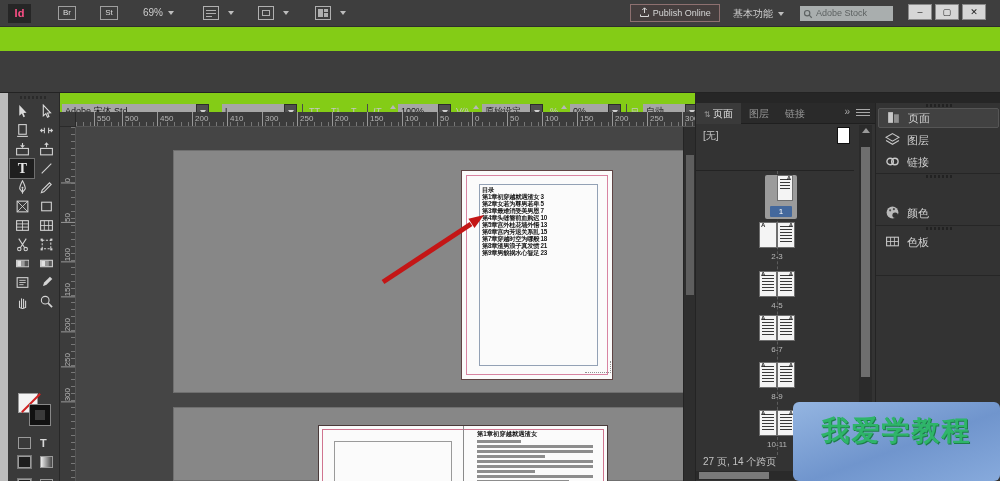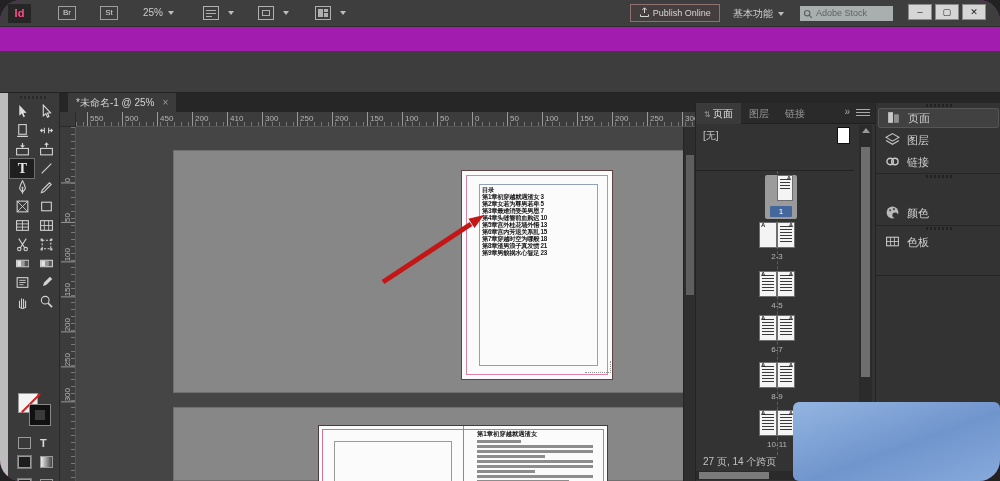--- a/index.html
+++ b/index.html
@@ -1,18 +1,18 @@
 <!DOCTYPE html>
 <html><head>
 <meta charset="utf-8">
 <style>
   * { margin:0; padding:0; box-sizing:border-box; }
   html,body { background:#222; }
   body { font-family:"Liberation Sans", sans-serif; }
-  #stage { position:relative; width:1000px; height:481px; overflow:hidden; background:#a21caf;border-radius:21px; }
+  #stage { position:relative; width:1000px; height:481px; overflow:hidden; background:#84cc16; }
   .abs { position:absolute; }
 
   
   #titlebar { left:0; top:0; width:1000px; height:27px; background:#3e3e3e; border-bottom:1px solid #2e2e2e; }
   #app-logo { left:8px; top:4px; width:23px; height:19px; background:#262626; color:#ff4f87; font-weight:bold; font-size:11px; text-align:center; line-height:19px; }
   .tb-sqbtn { top:6px; width:18px; height:14px; border:1px solid #9f9f9f; color:#dcdcdc; font-size:8px; text-align:center; line-height:12px; }
   #zoom-level { left:143px; top:7px; color:#cccccc; font-size:10px; }
   .caret { display:inline-block; width:0; height:0; border-left:3.5px solid transparent; border-right:3.5px solid transparent; border-top:4px solid #bdbdbd; margin-left:5px; vertical-align:middle; }
   .tb-viewicon { top:6px; width:16px; height:14px; border:1px solid #b0b0b0; }
   .tb-viewicon i { position:absolute; background:#b0b0b0; }
@@ -135,21 +135,21 @@
 </style>
 </head>
 <body>
 
 <div id="stage">
 
   <div id="titlebar" class="abs">
     <div id="app-logo" class="abs">Id</div>
     <div class="tb-sqbtn abs" style="left:58px;">Br</div>
     <div class="tb-sqbtn abs" style="left:100px;">St</div>
-    <div id="zoom-level" class="abs"><span>25%</span><span class="caret"></span></div>
+    <div id="zoom-level" class="abs"><span>69%</span><span class="caret"></span></div>
     <div class="tb-viewicon abs" style="left:203px;">
         <i style="left:2px;top:3px;width:10px;height:1px;"></i>
         <i style="left:2px;top:6px;width:10px;height:1px;"></i>
         <i style="left:2px;top:9px;width:6px;height:1px;"></i>
       </div>
     <span class="caret abs" style="left:223px;top:11px;"></span>
     <div class="tb-viewicon abs" style="left:258px;">
         <i style="left:3px;top:3px;width:8px;height:6px;background:none;border:1px solid #b0b0b0;"></i>
       </div>
     <span class="caret abs" style="left:278px;top:11px;"></span>
@@ -444,29 +444,24 @@
       <span class="sqicon dark pressed"></span>
       <span class="sqicon grad"></span>
       <span class="sqicon none"></span>
     </div>
     <div class="minirow" style="top:386px;">
       <span class="sqicon dark pressed"></span>
       <span class="sqicon"></span>
     </div>
   </div>
 
-  <div id="tabbar" class="abs">
-    <div id="doc-tab">
-      <span>*未命名-1 @ 25%</span><span class="close">×</span>
-    </div>
-  </div>
 
   <div id="ruler-corner" class="abs"></div>
   <div id="hruler" class="abs">
-      <span class="htick" style="left: 11px;">550</span>
+      <span class="htick" style="left: 18px;">550</span>
       <span class="htick" style="left: 46px;">500</span>
       <span class="htick" style="left: 81px;">450</span>
       <span class="htick" style="left: 116px;">200</span>
       <span class="htick" style="left: 151px;">410</span>
       <span class="htick" style="left: 186px;">300</span>
       <span class="htick" style="left: 221px;">250</span>
       <span class="htick" style="left: 256px;">200</span>
       <span class="htick" style="left: 291px;">150</span>
       <span class="htick" style="left: 326px;">100</span>
       <span class="htick" style="left: 361px;">50</span>
@@ -654,15 +649,16 @@
       <div class="dock-item" style="top: 129px;">
         <span><svg width="15" height="15" viewBox="0 0 14 14">
             <rect x="1.5" y="3" width="11" height="8" fill="none" stroke="#c9c9c9"></rect>
             <path d="M5.2,3 V11 M8.8,3 V11 M1.5,7 H12.5" stroke="#c9c9c9" stroke-width="0.8"></path>
           </svg></span>
         <span>色板</span>
       </div>
     </div>
 
   <div id="watermark" class="abs">
+    <div id="wm-title">我爱学教程</div>
   </div>
 
 </div>
 
 </body></html>

